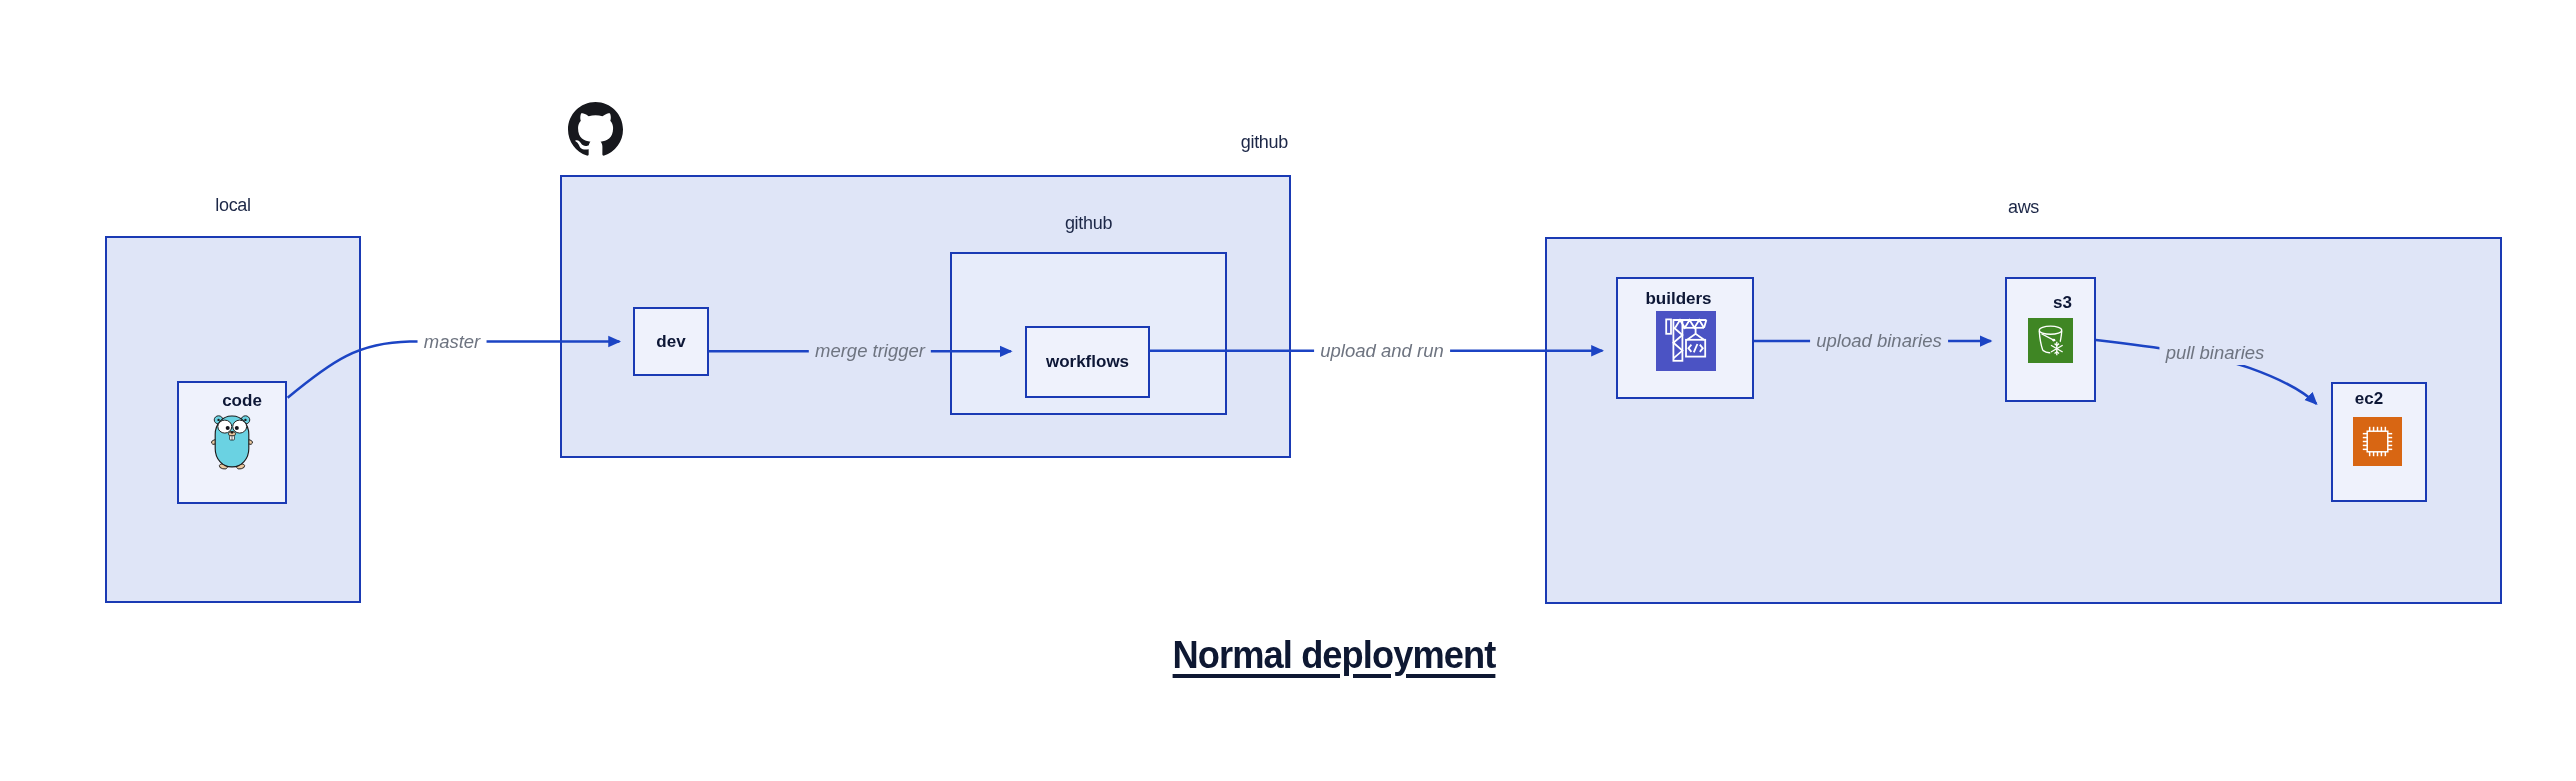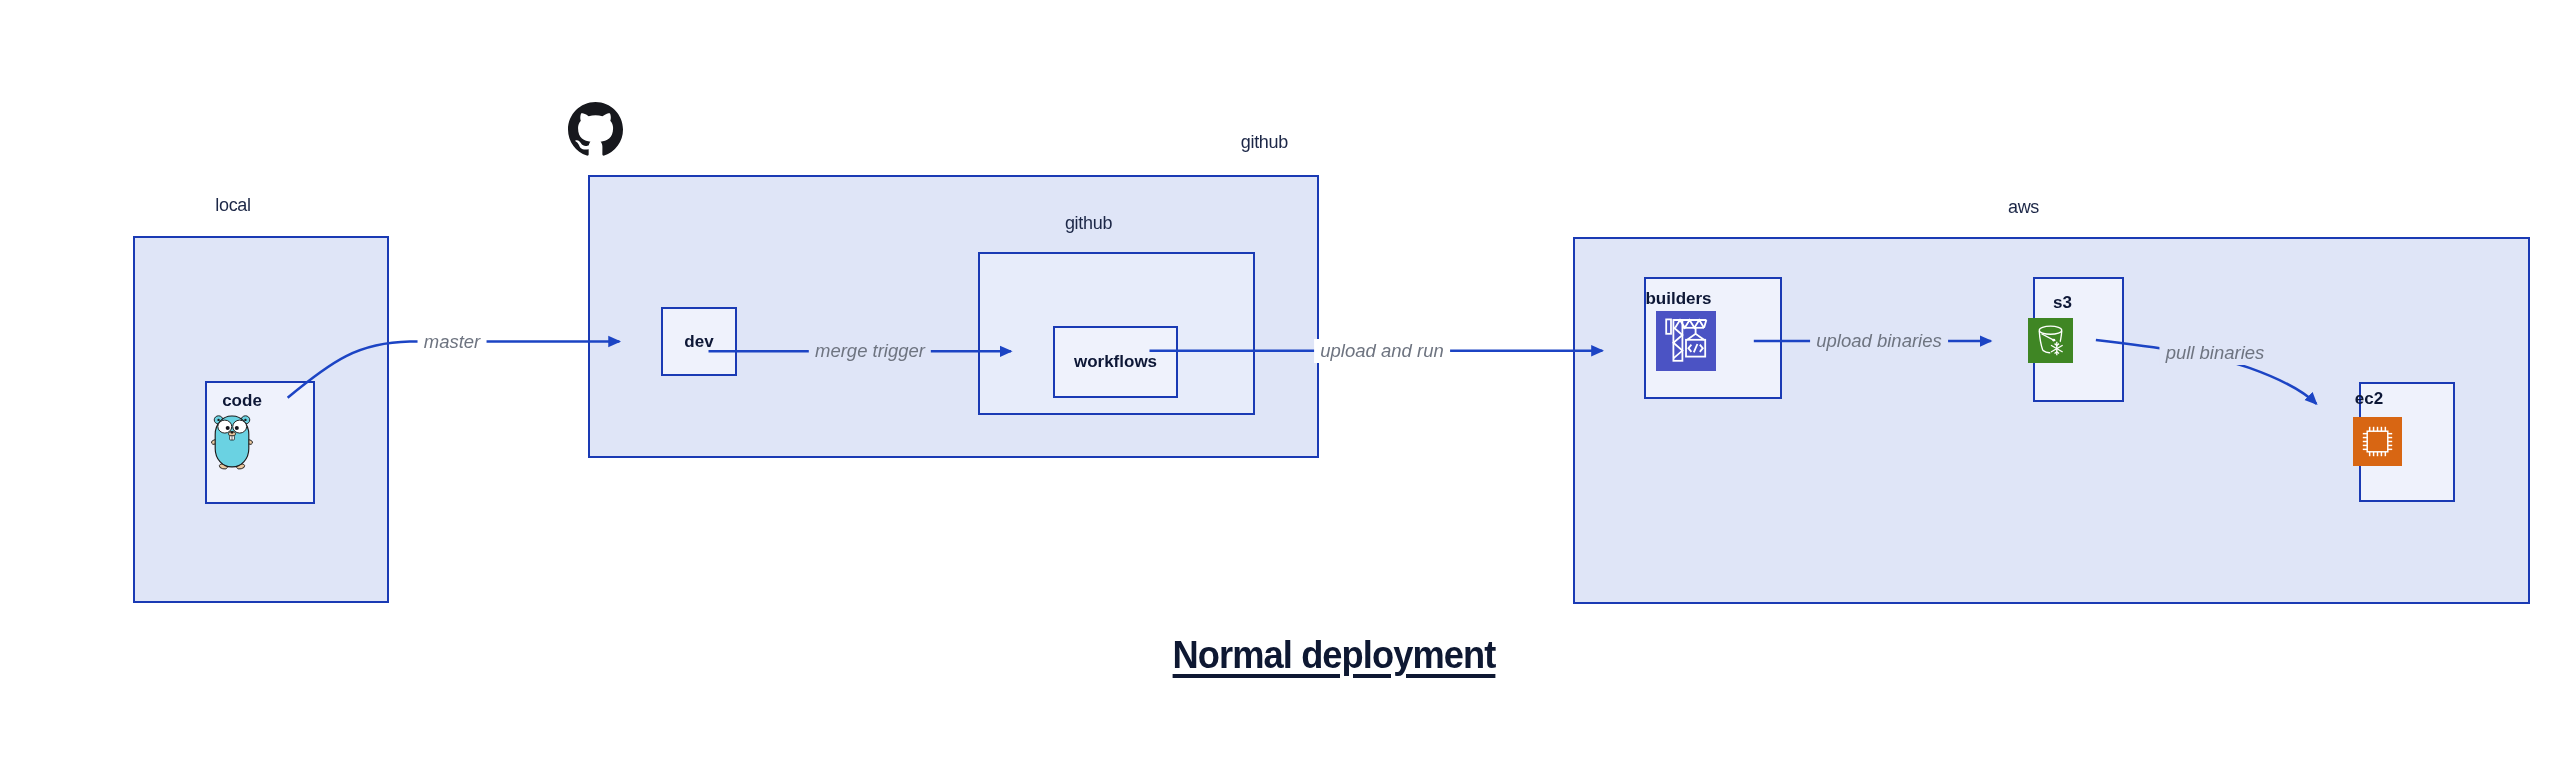--- a/index.html
+++ b/index.html
@@ -5,21 +5,21 @@
   html, body { margin: 0; padding: 0; background: #ffffff; }
   * { box-sizing: border-box; }
   #canvas {
     position: relative;
     width: 2604px;
     height: 781px;
     background: #ffffff;
     font-family: "Liberation Sans", sans-serif;
     overflow: hidden;
   }
-  .box { position: absolute; border: 2.6px solid var(--box-border); margin-left: 28px; }
+  .box { position: absolute; border: 2.6px solid var(--box-border); }
   .group-fill    { background: var(--group-fill); }
   .subgroup-fill { background: var(--subgroup-fill); }
   .node-fill     { background: var(--node-fill); }
 
   .group-label {
     position: absolute;
     font-size: 18px;
     font-weight: 500;
     color: var(--label-dark);
     letter-spacing: -0.3px;

